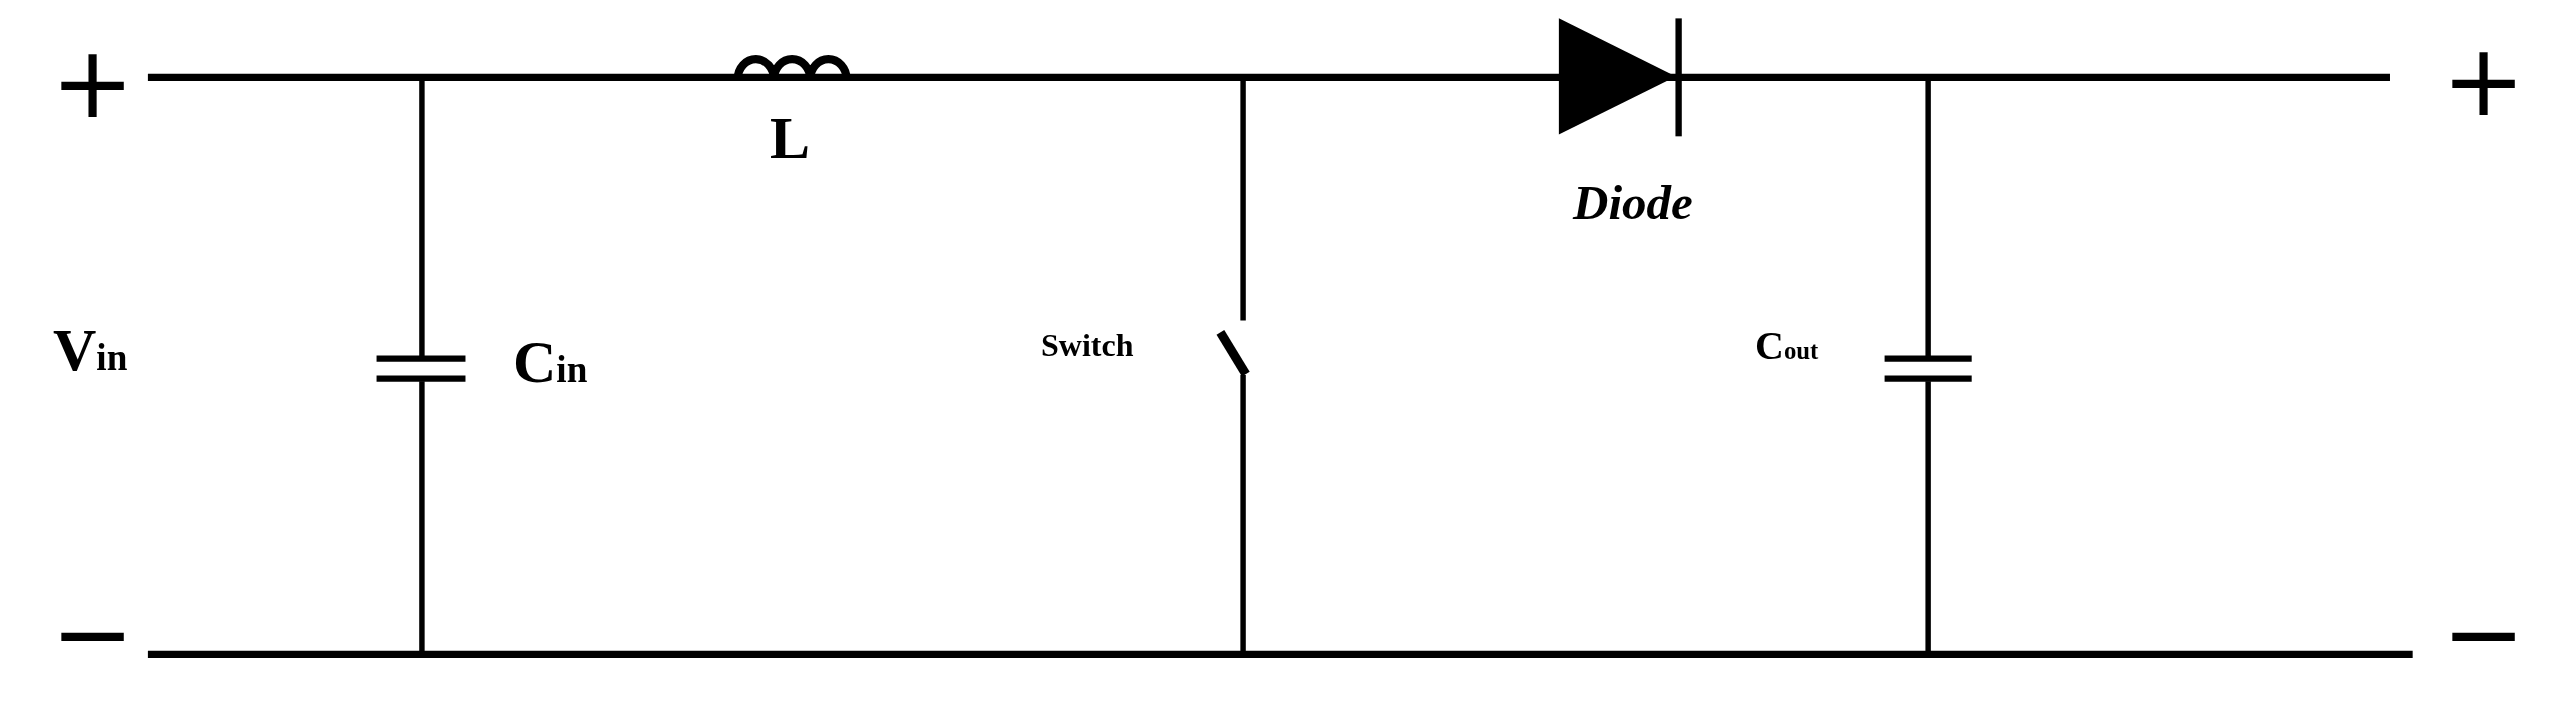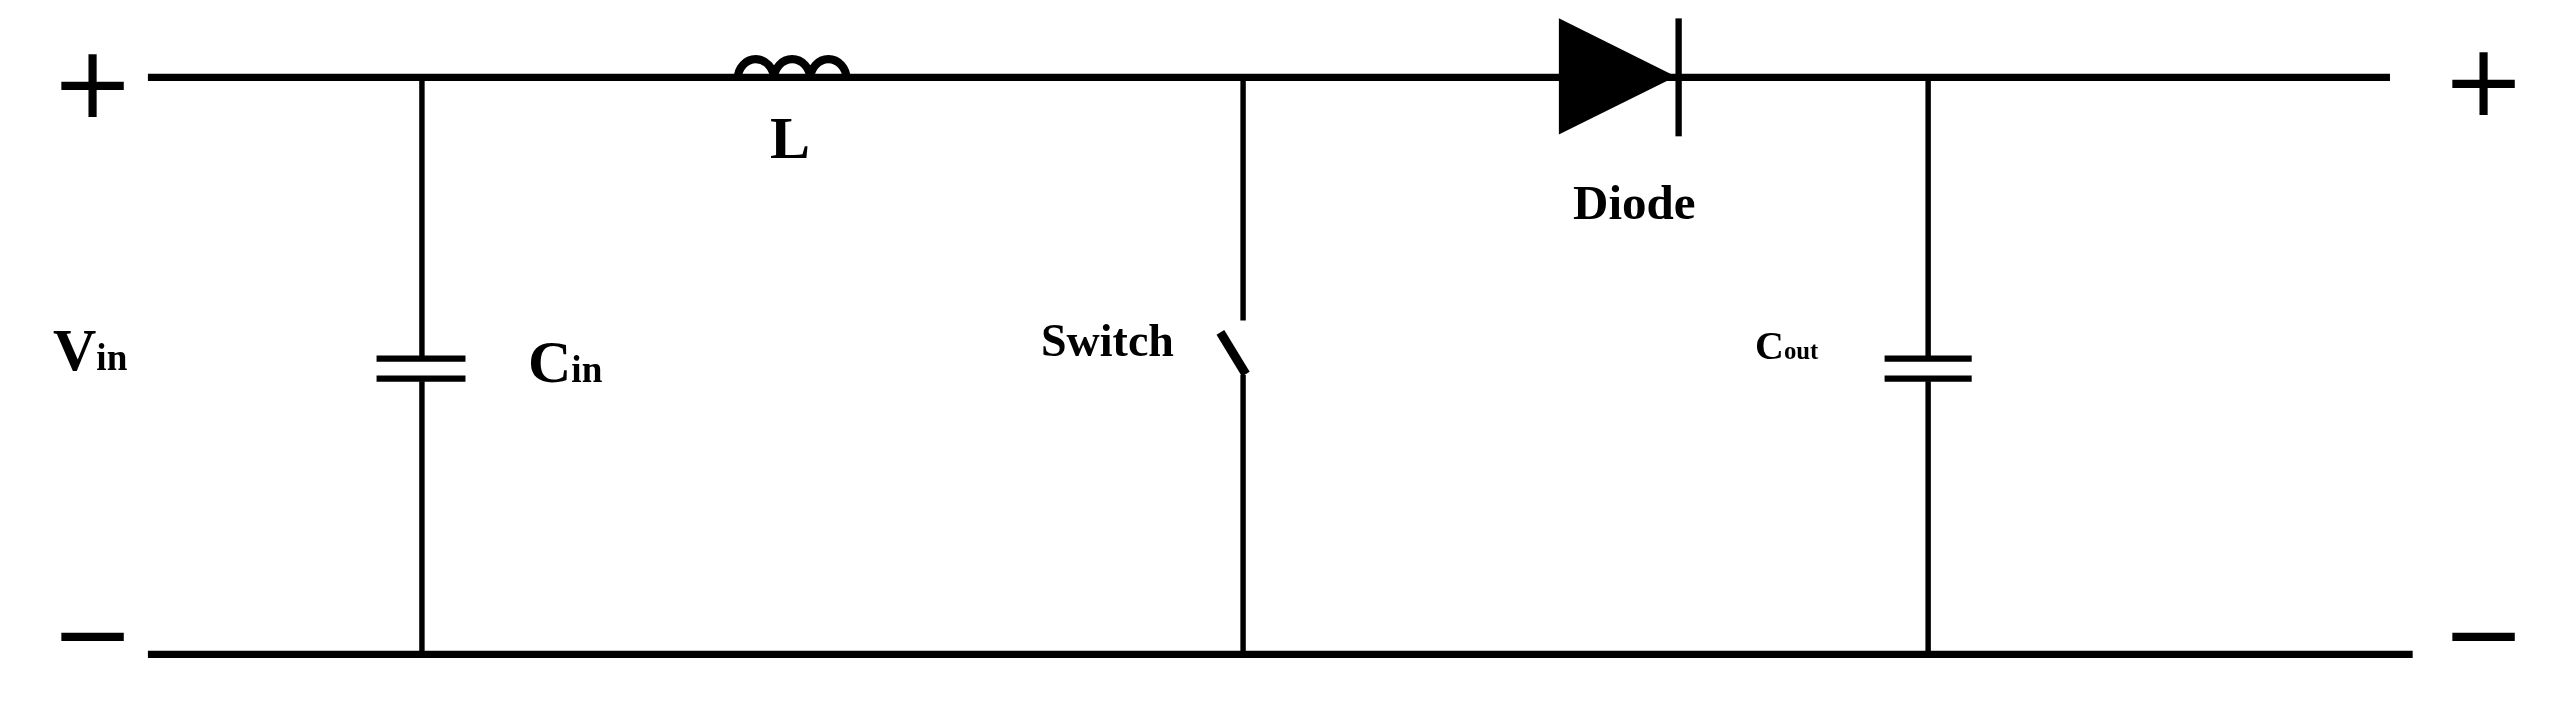--- a/index.html
+++ b/index.html
@@ -74,33 +74,33 @@
     <text class="terminal-text" x="102" y="129" font-size="110" text-anchor="middle">+</text>
     <text class="terminal-text" x="102" y="736" font-size="110" text-anchor="middle">−</text>
     <text class="terminal-text" x="2737" y="126" font-size="110" text-anchor="middle">+</text>
     <text class="terminal-text" x="2737" y="736" font-size="110" text-anchor="middle">−</text>
   </svg>
 
   <div class="comp-label" style="left:53px; top:316px; font-size:60px;">
     <span>V</span><span class="sub">in</span>
   </div>
 
-  <div class="comp-label" style="left:513px; top:328px; font-size:60px;margin-left:15px;">
+  <div class="comp-label" style="left:513px; top:328px; font-size:60px;">
     <span>C</span><span class="sub">in</span>
   </div>
 
   <div class="comp-label" style="left:770px; top:104px; font-size:60px;">
     <span>L</span><span class="sub"></span>
   </div>
 
-  <div class="comp-label" style="left:1041px; top:314px; font-size:46px;">
+  <div class="comp-label" style="left:1041px; top:327px; font-size:32px;">
     <span>Switch</span><span class="sub"></span>
   </div>
 
-  <div class="comp-label" style="left:1573px; top:174px; font-size:49px;">
+  <div class="comp-label" style="left:1573px; top:174px; font-size:49px;font-style:italic;">
     <span>Diode</span><span class="sub"></span>
   </div>
 
   <div class="comp-label" style="left:1755px; top:322px; font-size:40px;">
     <span>C</span><span class="sub">out</span>
   </div>
 
 </div>
 
 

